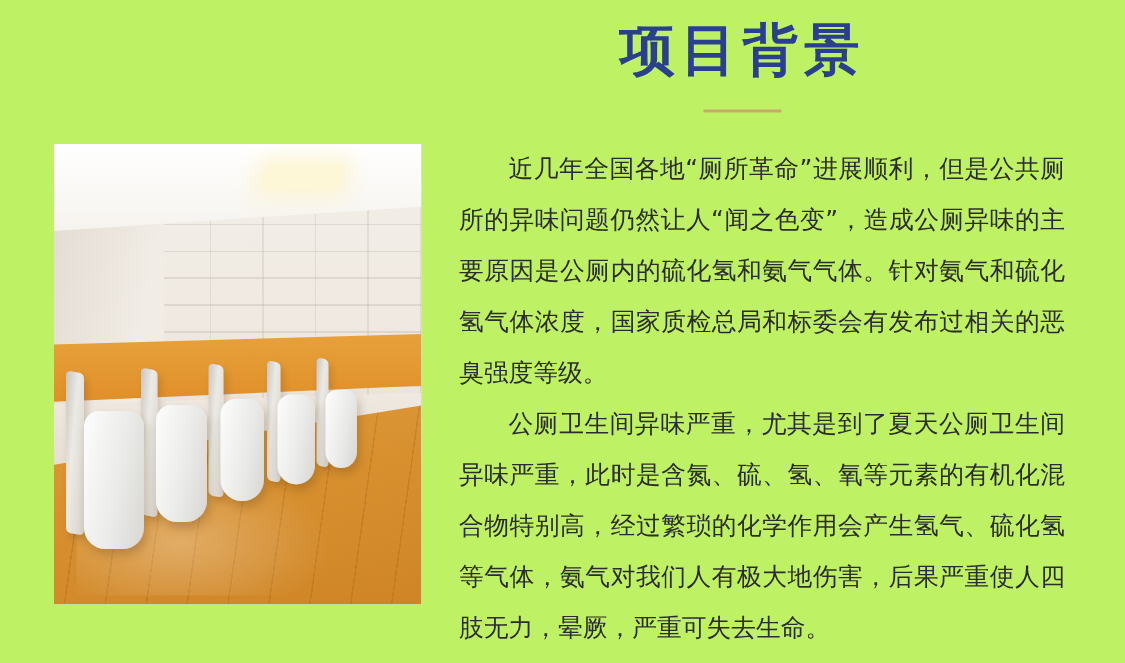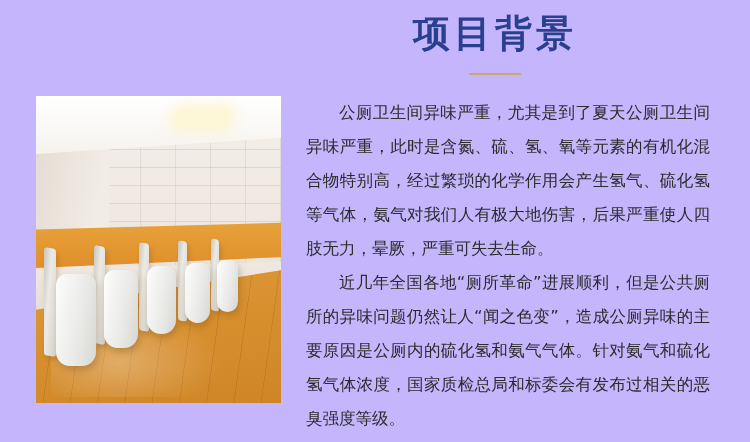--- a/index.html
+++ b/index.html
@@ -10,21 +10,21 @@
     width: 750px;
     height: 442px;
     background: #ffffff;
     font-family: "Liberation Sans", sans-serif;
     overflow: hidden;
   }
   .page {
     position: relative;
     width: 750px;
     height: 442px;
-    background: #c4b5fd;
+    background: #bef264;
   }
   
   .title-block {
     position: absolute;
     left: 285px;
     top: 14px;
     width: 420px;
     text-align: center;
   }
   .title {
@@ -178,17 +178,17 @@
 
       <div class="urinal" style="left:20px; top:178px; width:40px; height:92px;"></div>
       <div class="urinal" style="left:68px; top:174px; width:34px; height:78px;"></div>
       <div class="urinal" style="left:111px;top:170px; width:29px; height:68px;"></div>
       <div class="urinal" style="left:149px;top:167px; width:25px; height:60px;"></div>
       <div class="urinal" style="left:181px;top:164px; width:21px; height:52px;"></div>
     </div>
   </div>
 
   <div class="body-text">
+    <p>近几年全国各地“厕所革命”进展顺利，但是公共厕所的异味问题仍然让人“闻之色变”，造成公厕异味的主要原因是公厕内的硫化氢和氨气气体。针对氨气和硫化氢气体浓度，国家质检总局和标委会有发布过相关的恶臭强度等级。</p>
     <p>公厕卫生间异味严重，尤其是到了夏天公厕卫生间异味严重，此时是含氮、硫、氢、氧等元素的有机化混合物特别高，经过繁琐的化学作用会产生氢气、硫化氢等气体，氨气对我们人有极大地伤害，后果严重使人四肢无力，晕厥，严重可失去生命。</p>
-    <p>近几年全国各地“厕所革命”进展顺利，但是公共厕所的异味问题仍然让人“闻之色变”，造成公厕异味的主要原因是公厕内的硫化氢和氨气气体。针对氨气和硫化氢气体浓度，国家质检总局和标委会有发布过相关的恶臭强度等级。</p>
   </div>
 
 </div>
 
 </body></html>

